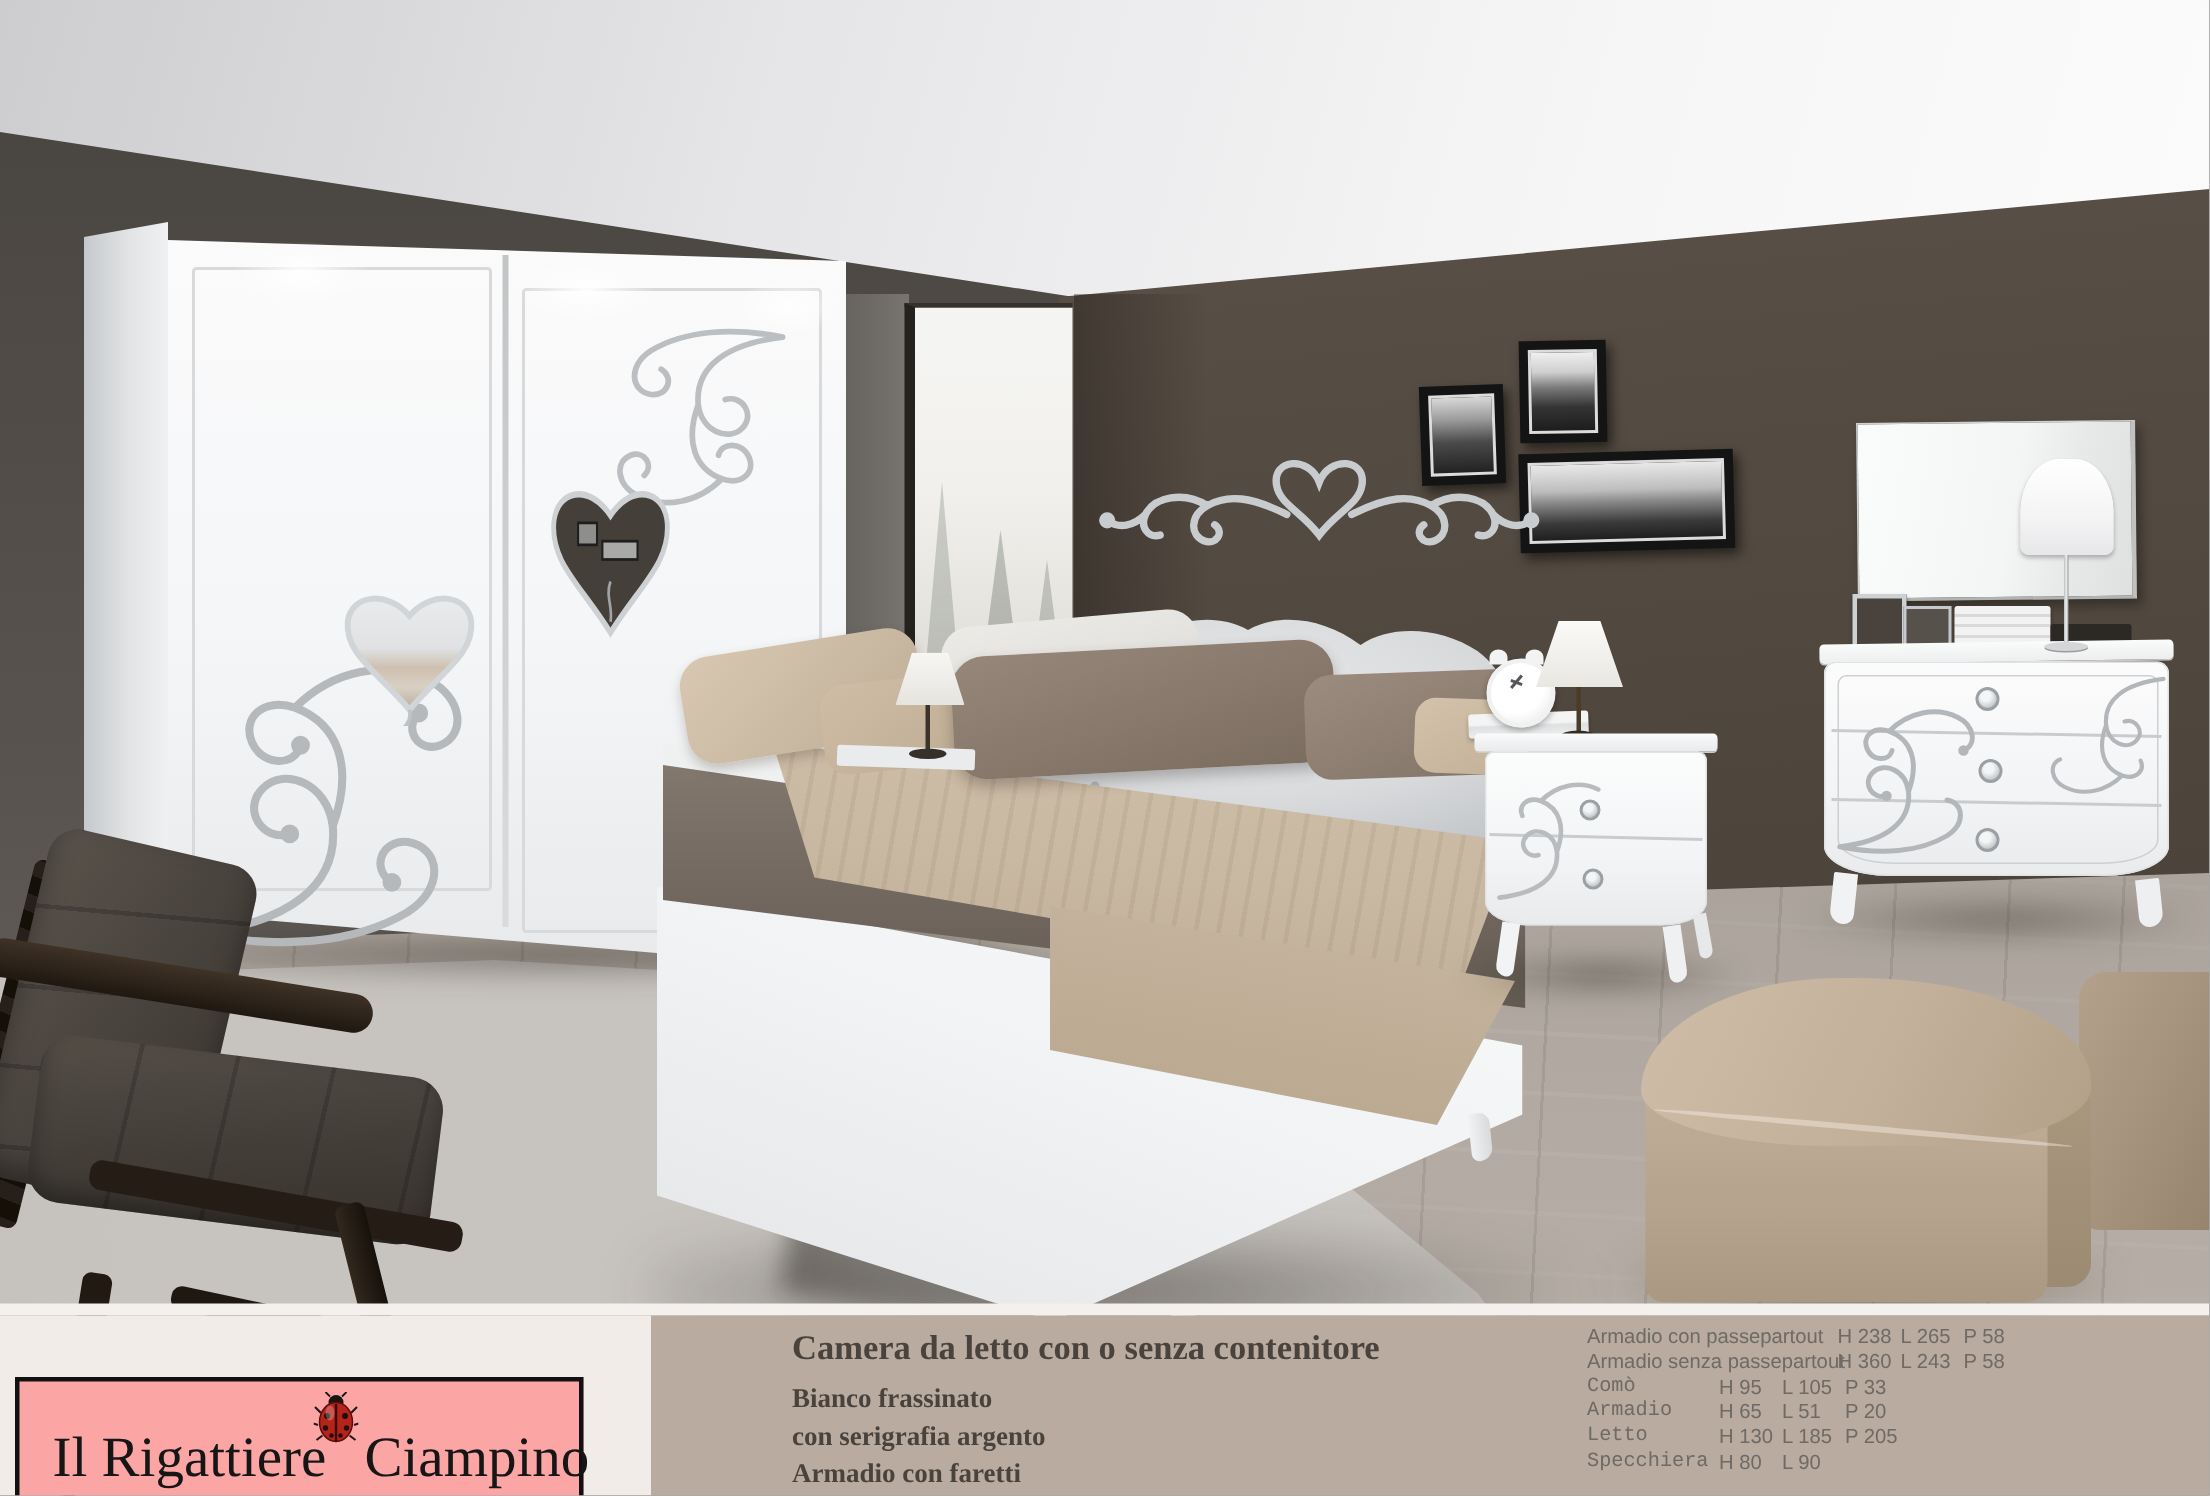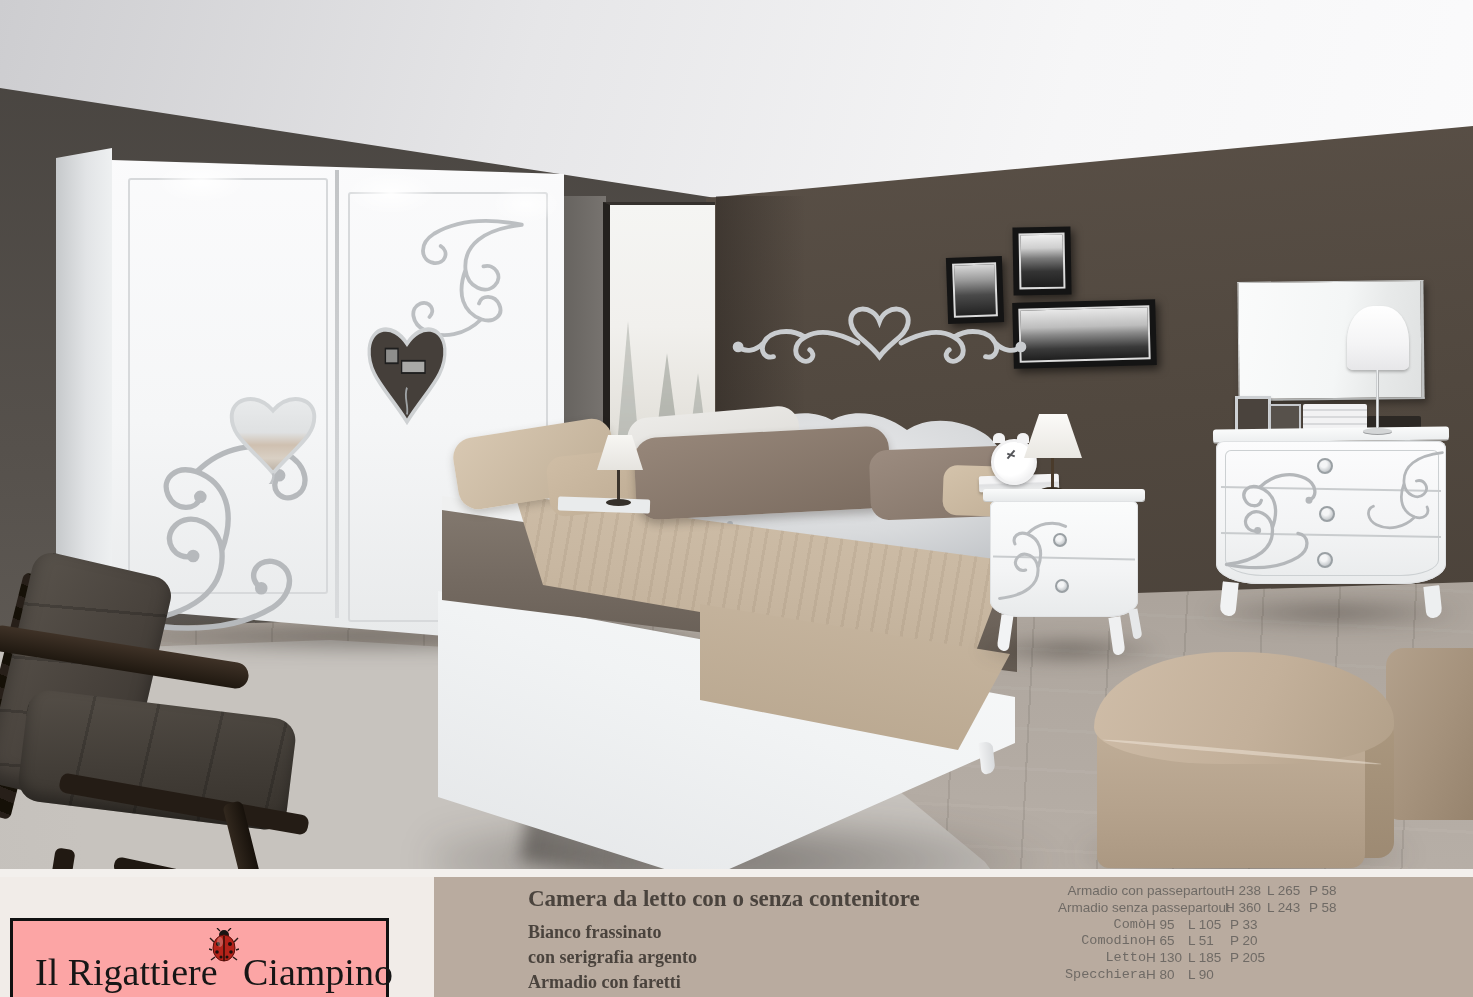--- a/index.html
+++ b/index.html
@@ -4,21 +4,21 @@
 <style>
   html,body{margin:0;padding:0;background:#777;}
   #stage{position:relative;width:1473px;height:997px;overflow:hidden;background:#e9e9eb;
          font-family:"Liberation Sans",sans-serif;}
   .abs{position:absolute;}
   .noevt{pointer-events:none;}
   
   .cap-title{font-family:"Liberation Serif",serif;font-weight:bold;font-size:23px;color:#4a433d;}
   .cap-line{font-family:"Liberation Serif",serif;font-weight:bold;font-size:18px;line-height:25px;color:#4a433d;}
   .dimrow{display:flex;font-size:13.5px;line-height:16.8px;color:#6f6a65;white-space:nowrap;}
-  .dimlabel{width:167px;text-align:right;}
+  .dimlabel{width:167px;}
   .dimlabel.short{width:88px;font-family:Liberation Mono, monospace;}
   .dimval{width:42px;}
   .logo-word{font-family:"Liberation Serif",serif;font-size:38px;color:#161616;line-height:1;}
   
   .knob{border-radius:50%;background:radial-gradient(circle at 40% 35%,#f4f5f6 30%,#c7cbce 70%,#888e92);
         border:2px solid #9aa0a4;box-sizing:border-box;}
   .framepic{background:#141414;box-shadow:3px 4px 8px rgba(0,0,0,.55);padding:6px;}
   .framepic .mat{border:2px solid #dcdcdc;width:100%;height:100%;box-sizing:border-box;}
 </style>
 </head>
@@ -393,21 +393,21 @@
         <span class="dimval">L 243</span>
         <span class="dimval">P 58</span>
       </div>
       <div class="dimrow">
         <span class="dimlabel short">Comò</span>
         <span class="dimval">H 95</span>
         <span class="dimval">L 105</span>
         <span class="dimval">P 33</span>
       </div>
       <div class="dimrow">
-        <span class="dimlabel short">Comodino</span>
+        <span class="dimlabel short">Armadio</span>
         <span class="dimval">H 65</span>
         <span class="dimval">L 51</span>
         <span class="dimval">P 20</span>
       </div>
       <div class="dimrow">
         <span class="dimlabel short">Letto</span>
         <span class="dimval">H 130</span>
         <span class="dimval">L 185</span>
         <span class="dimval">P 205</span>
       </div>

